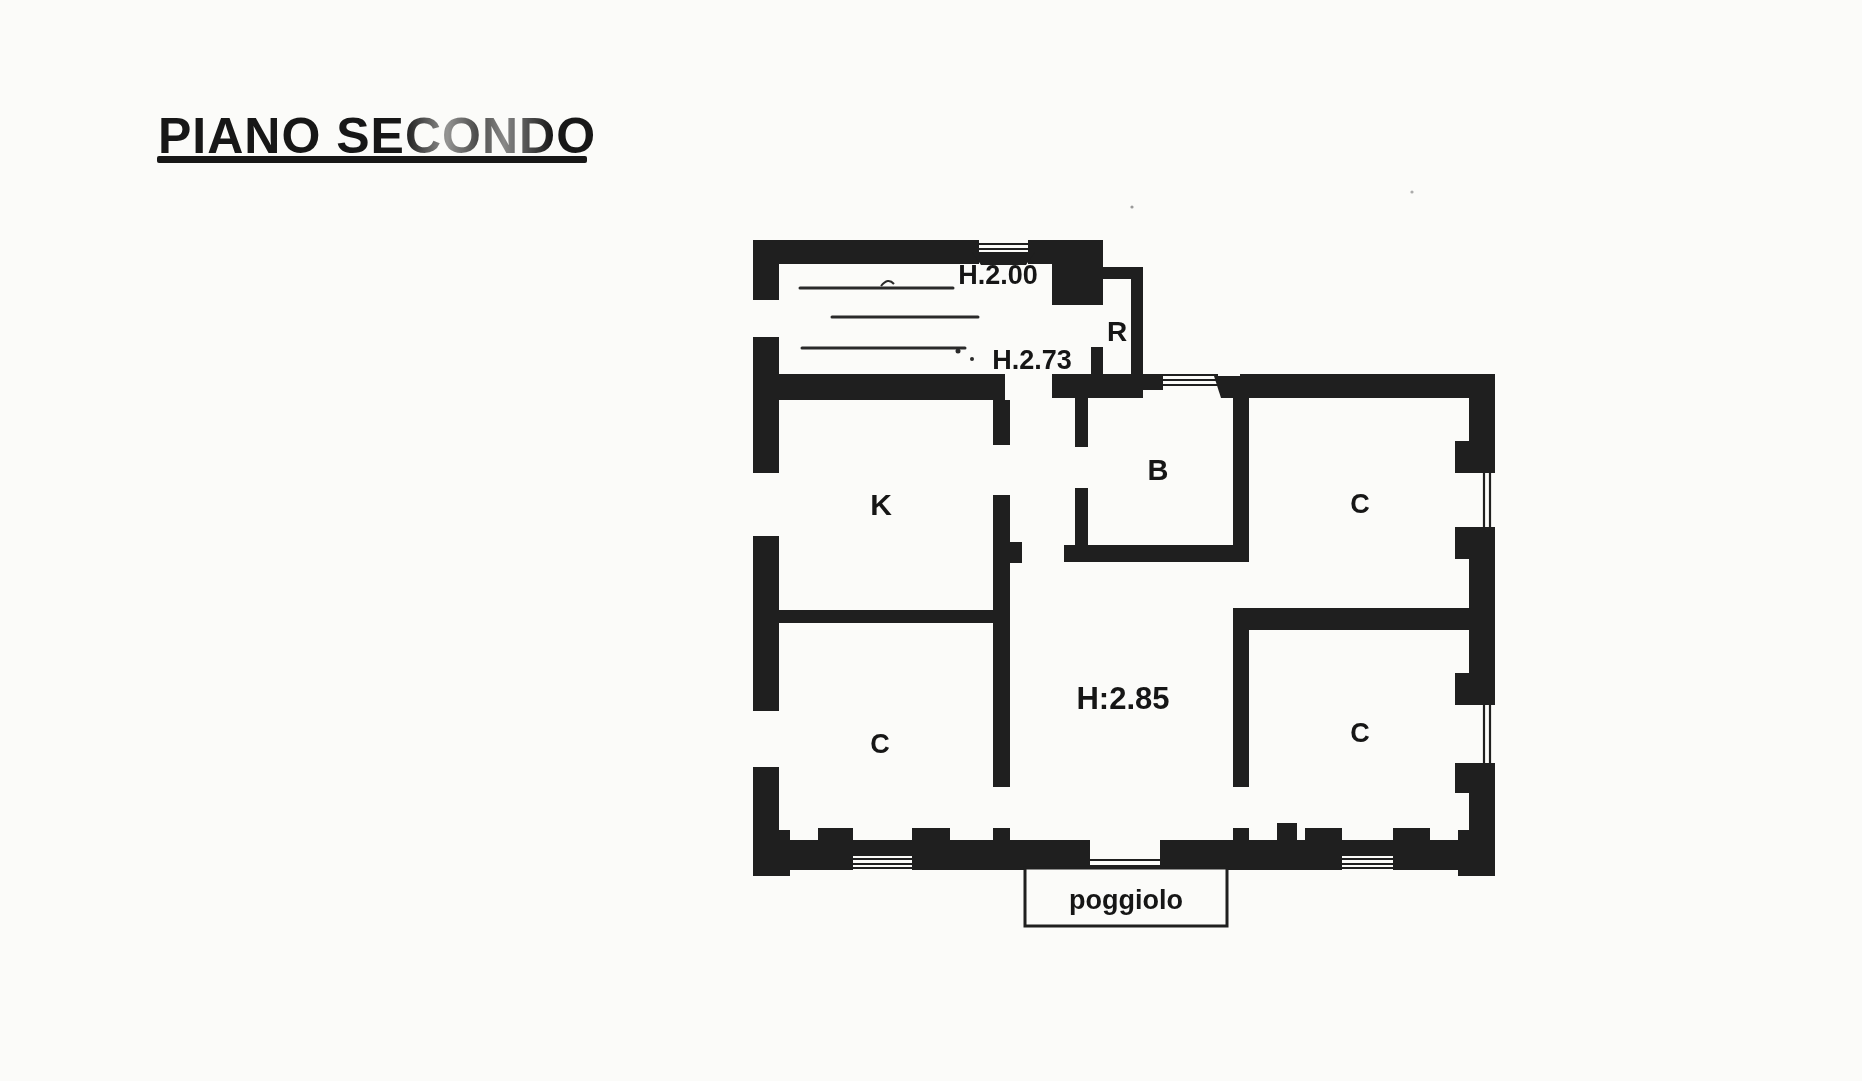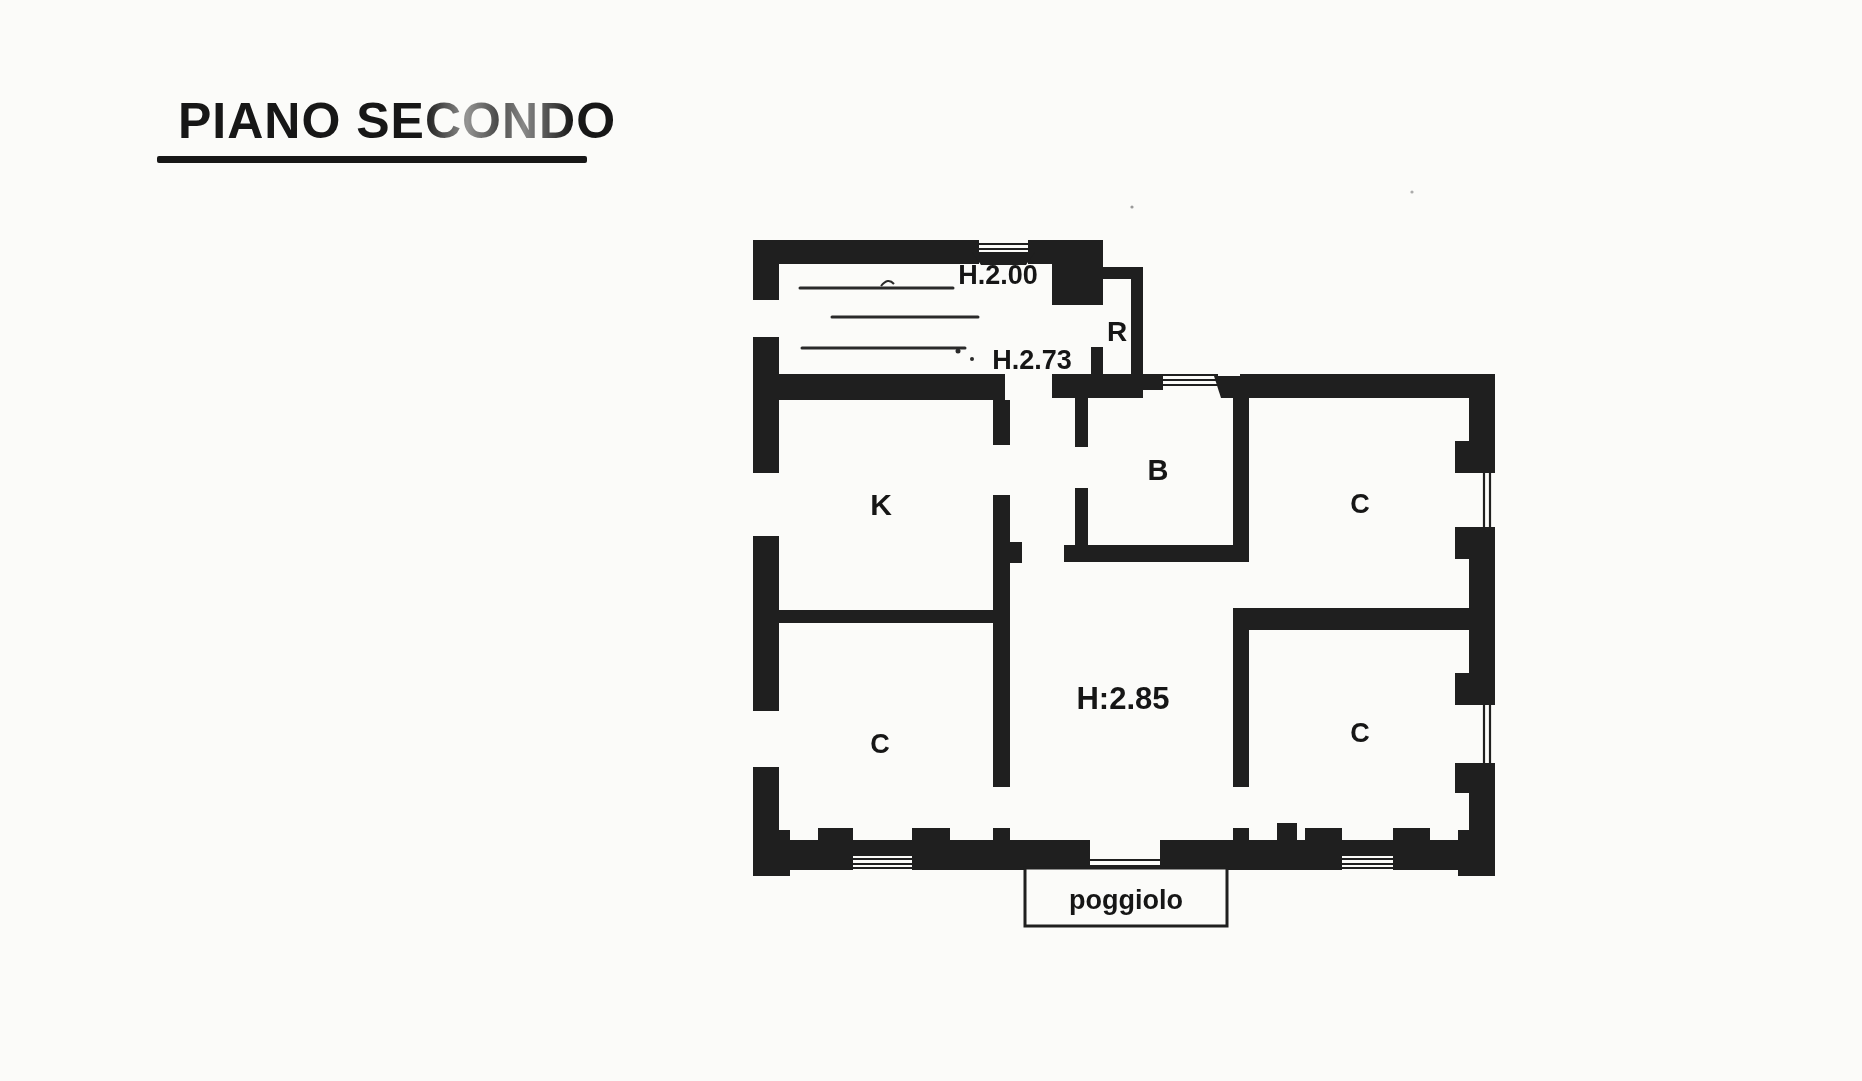--- a/index.html
+++ b/index.html
@@ -1,25 +1,24 @@
 <!DOCTYPE html>
 <html><head>
 <meta charset="utf-8">
 <style>
   html,body{margin:0;padding:0;background:#fbfbf9;}
   .page{
     position:relative;width:1862px;height:1081px;background:#fbfbf9;
     font-family:"Liberation Sans",sans-serif;overflow:hidden;
   }
   .title{
-    position:absolute;left:158px;top:96px;font-size:50px;font-weight:700;
+    position:absolute;left:158px;top:111px;font-size:50px;font-weight:700;
     letter-spacing:1px;line-height:1;color:#171717;white-space:nowrap;
     -webkit-mask-image:linear-gradient(90deg,#000 0%,#000 56%,rgba(0,0,0,.45) 66%,rgba(0,0,0,.78) 73%,rgba(0,0,0,.5) 79%,#000 90%);
     mask-image:linear-gradient(90deg,#000 0%,#000 56%,rgba(0,0,0,.45) 66%,rgba(0,0,0,.78) 73%,rgba(0,0,0,.5) 79%,#000 90%);
-    margin-left:20px;
   }
   .title-underline{
     position:absolute;left:157px;top:156px;width:430px;height:7px;
     background:#171717;border-radius:2px;
   }
   svg.plan{position:absolute;left:0;top:0;}
   .w{fill:#1f1f1f;}
   .win{stroke:#1f1f1f;stroke-width:2.2;}
   .slope{stroke:#2a2a2a;stroke-width:3;stroke-linecap:round;}
   .mark{stroke:#2a2a2a;stroke-width:2;fill:none;}

